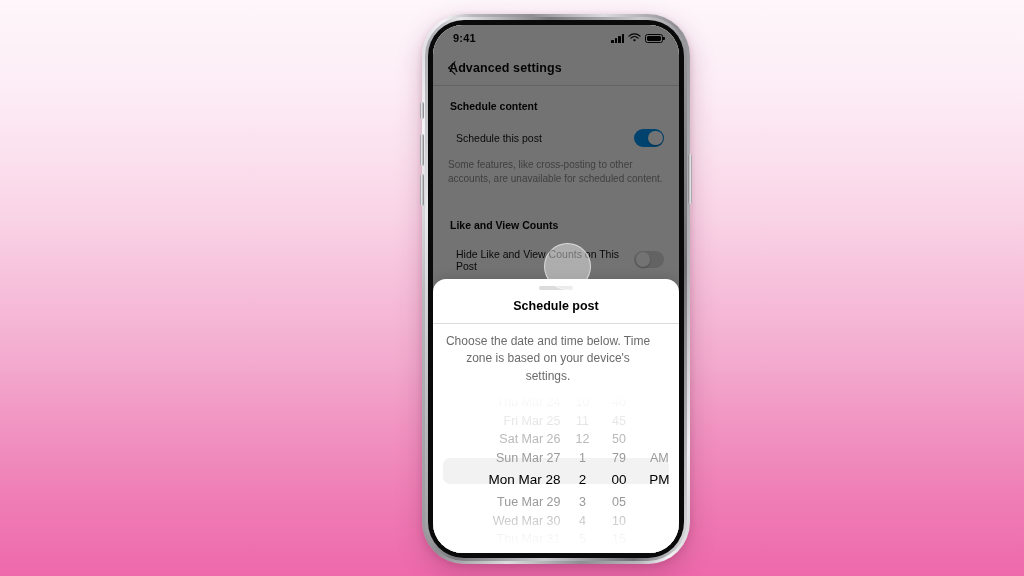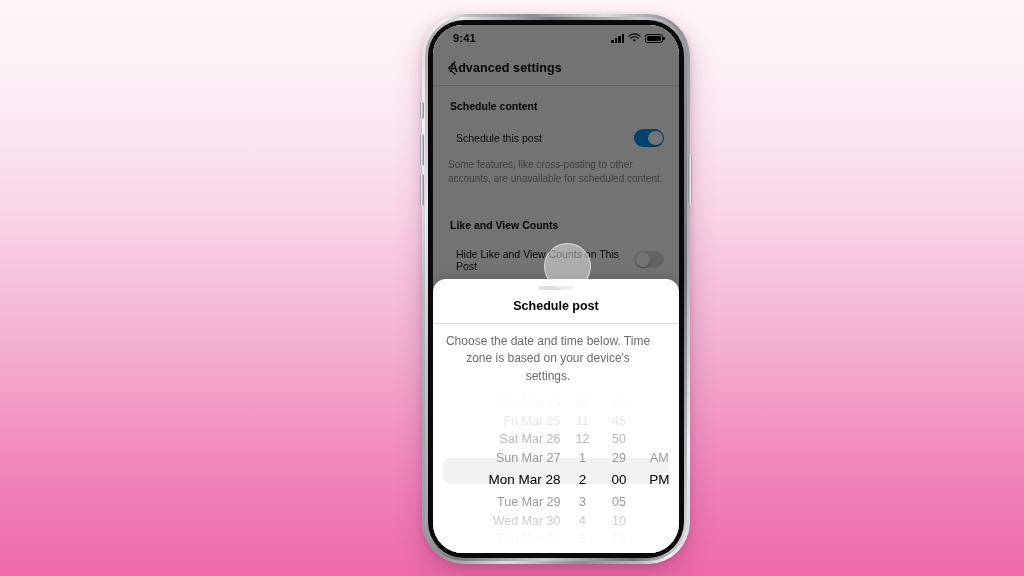--- a/index.html
+++ b/index.html
@@ -327,21 +327,21 @@
               <div class="cell near">1</div>
               <div class="cell selected">2</div>
               <div class="cell near">3</div>
               <div class="cell">4</div>
               <div class="cell far">5</div>
             </div>
           <div class="col col-min">
               <div class="cell far">40</div>
               <div class="cell far">45</div>
               <div class="cell">50</div>
-              <div class="cell near">29</div>
+              <div class="cell near">79</div>
               <div class="cell selected">00</div>
               <div class="cell near">05</div>
               <div class="cell">10</div>
               <div class="cell far">15</div>
             </div>
           <div class="col col-ampm">
               <div class="cell far"></div>
               <div class="cell far"></div>
               <div class="cell"></div>
               <div class="cell near">AM</div>

